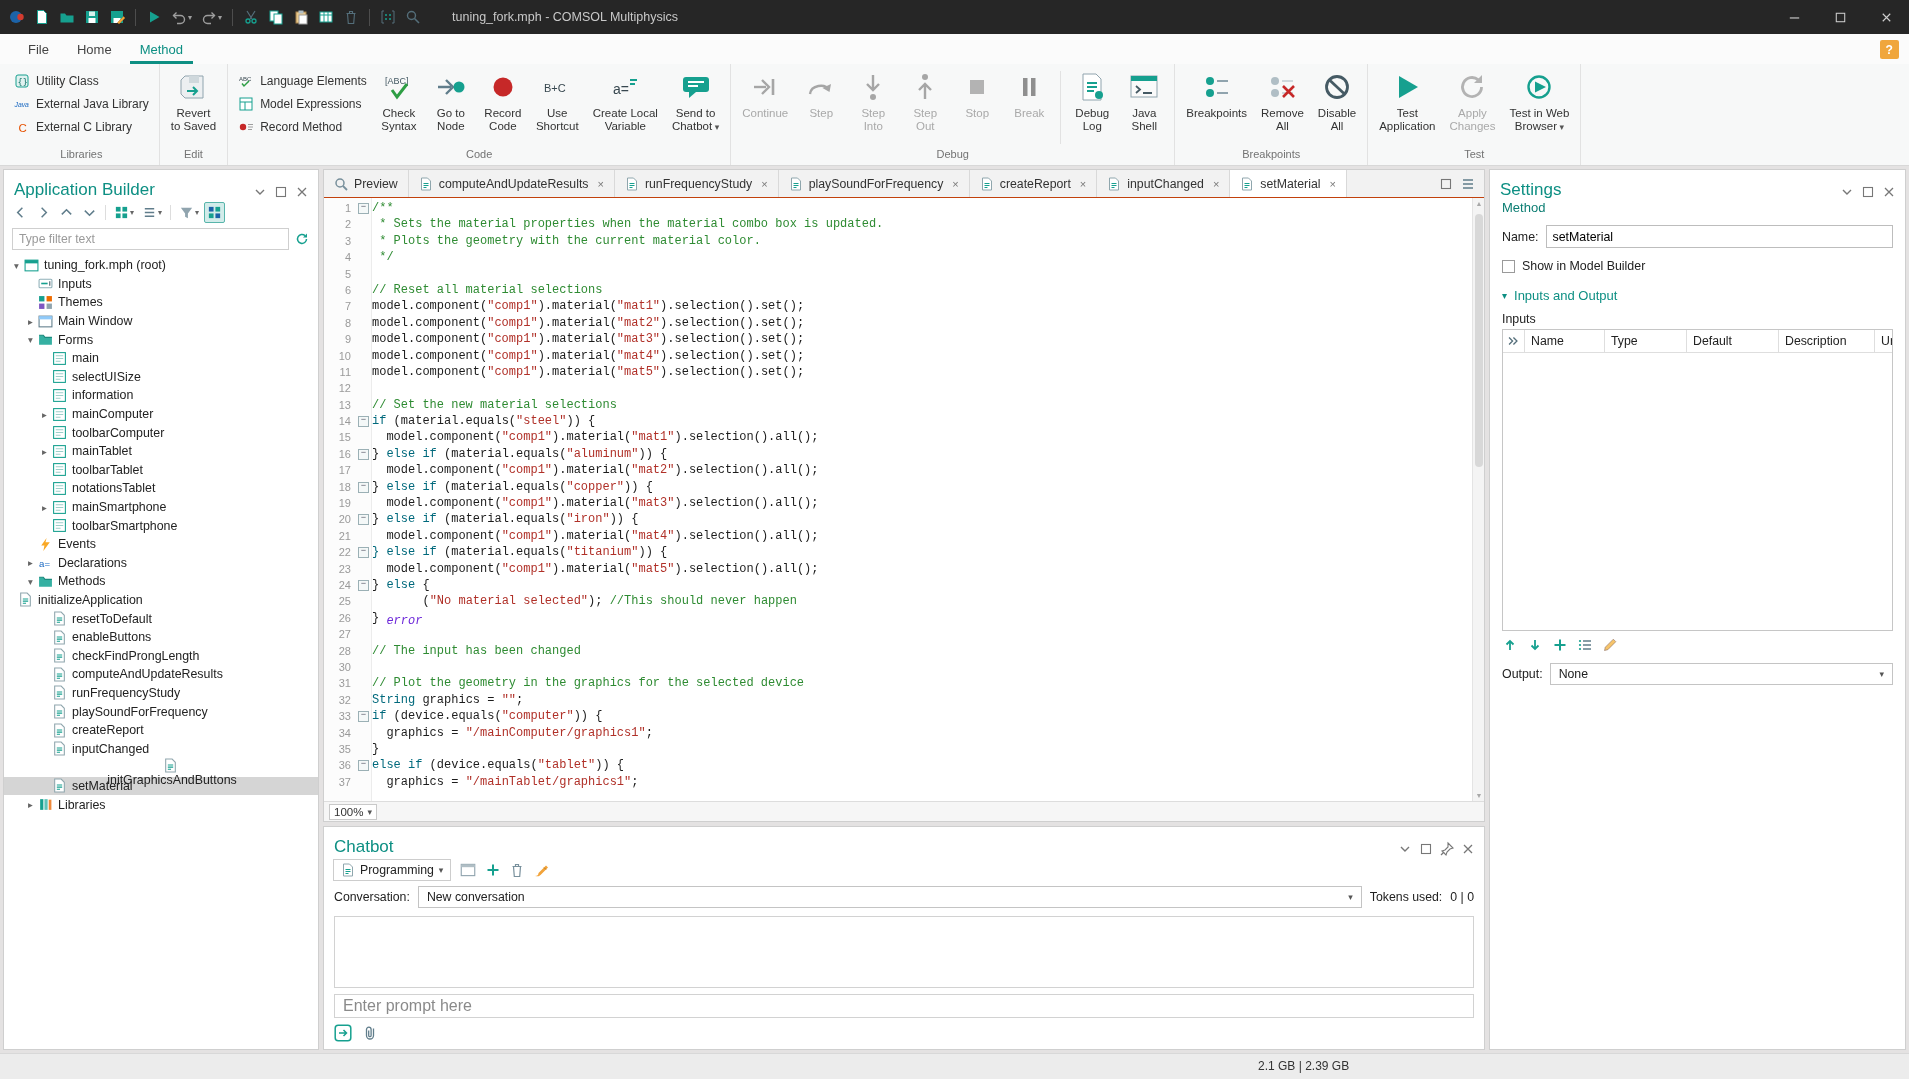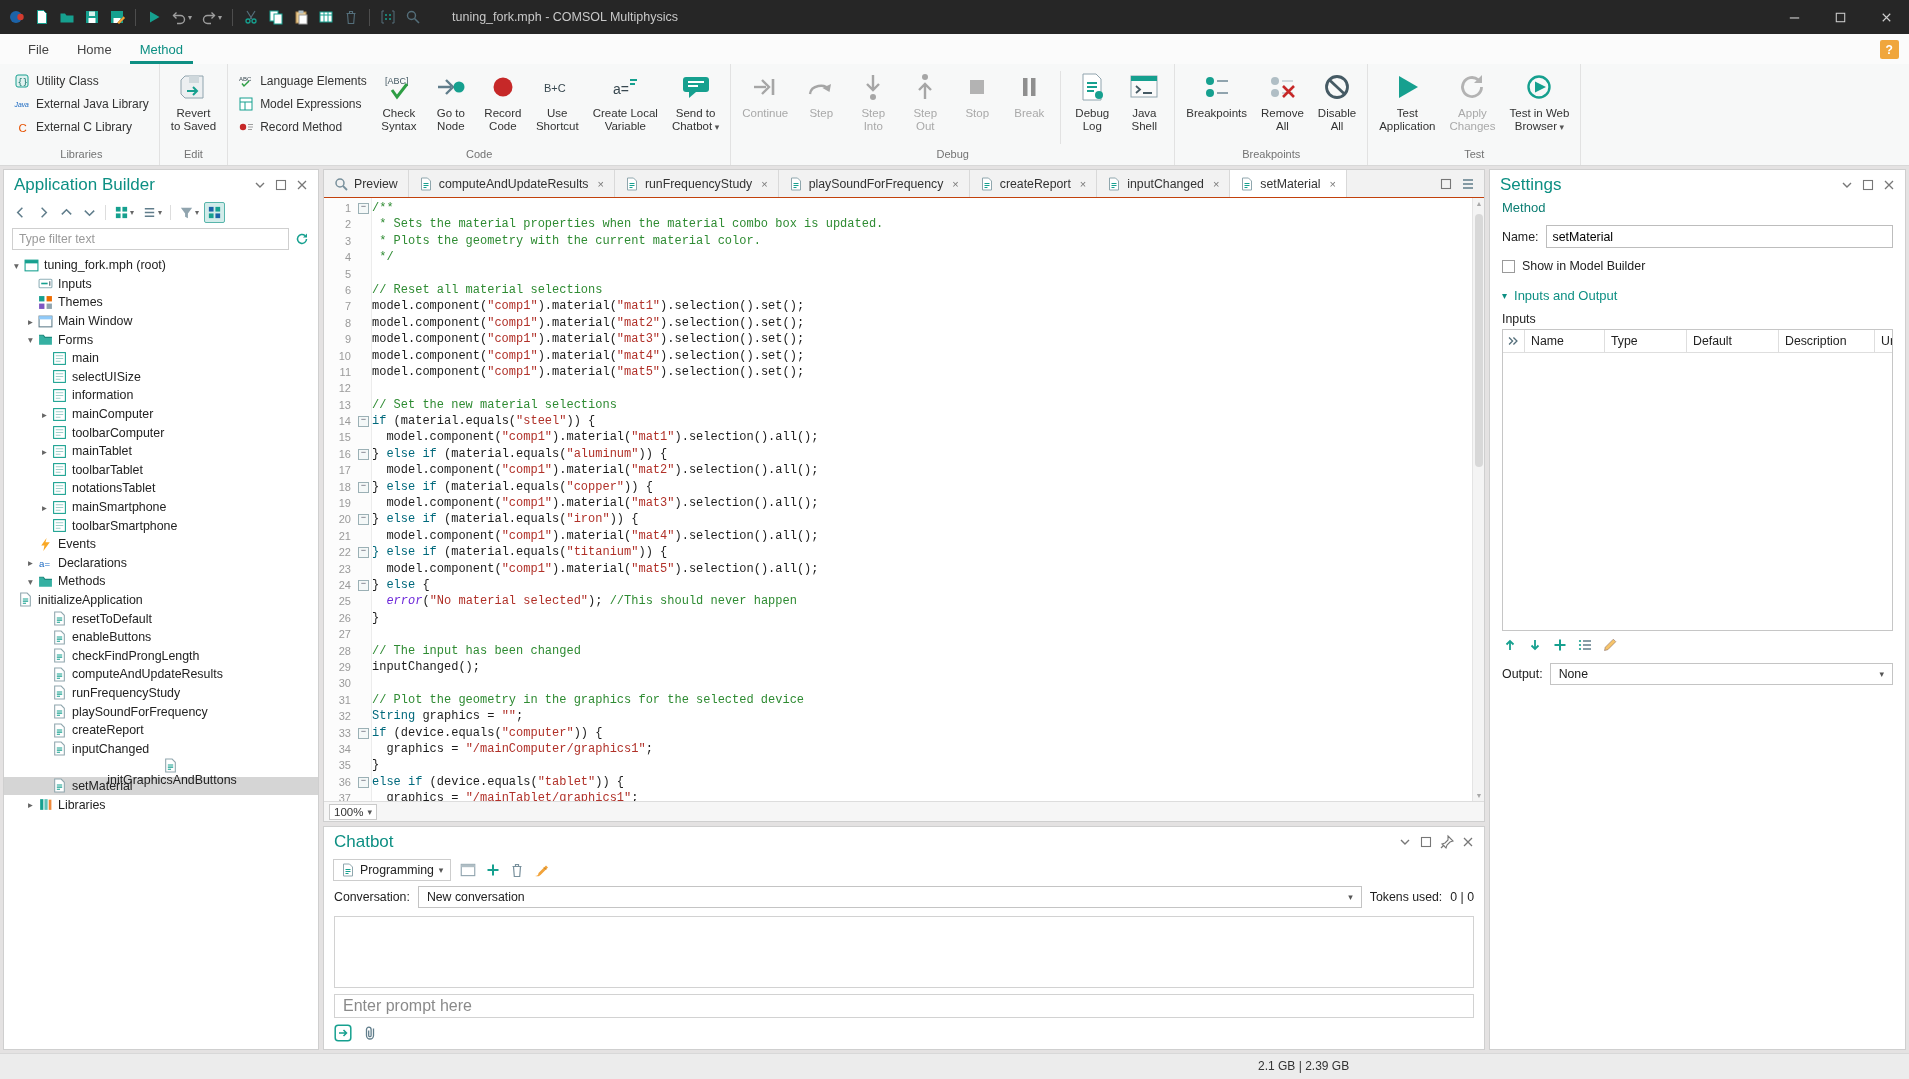--- a/index.html
+++ b/index.html
@@ -44,21 +44,21 @@
   .rb-sep { width:1px; background:#e2e2e2; align-self:stretch; margin:4px 4px; }
   .caret { font-size:9px; color:#555; }
 
   
   .content { flex:1; display:flex; gap:4px; padding:3px; background:#e4e2e2; min-height:0; }
   .panel { background:#fff; border:1px solid #cfcfcf; display:flex; flex-direction:column; min-height:0; }
   .panel.left { width:316px; flex:none; }
   .panel.right { width:417px; flex:none; }
   .center { flex:1; display:flex; flex-direction:column; min-width:0; }
 
-  .phead { height:30px; display:flex; align-items:center; padding:0 8px 0 10px; flex:none; }
+  .phead { height:30px; display:flex; align-items:flex-end; padding:0 8px 0 10px; flex:none; }
   .ptitle { color:#0d8f83; font-size:17px; white-space:nowrap; }
   .ph-icons { margin-left:auto; display:flex; gap:5px; align-items:center; }
   .ph-ic { width:16px; height:16px; }
 
   
   .ab-tools { display:flex; align-items:center; gap:2px; padding:2px 6px; flex:none; }
   .tool-btn { height:21px; display:flex; align-items:center; justify-content:center; padding:0 2px; border:1px solid transparent; border-radius:2px; }
   .tool-btn .ic16 { width:15px; height:15px; }
   .tool-btn.active { background:#d2ecea; border-color:#58b5ab; }
   .tool-caret { font-size:8px; color:#666; margin-left:1px; }
@@ -82,21 +82,21 @@
   .tab-ic { width:14px; height:14px; }
   .ed-tab-close { color:#777; font-size:11px; margin-left:3px; }
   .ed-tabbar-right { margin-left:auto; display:flex; align-items:center; gap:6px; padding:0 8px; }
   .code-area { flex:1; position:relative; overflow:hidden; background:#fff; }
   .code-area::before { content:""; position:absolute; left:0; top:0; bottom:0; width:47px; background:#fcfcfc; border-right:1px solid #ececec; }
   .code-rows { position:relative; padding-top:2px; }
   .crow { display:flex; height:16.4px; line-height:16.4px; white-space:pre; font-family:"Liberation Mono","DejaVu Sans Mono",monospace; font-size:12px; }
   .lnum { width:31px; flex:none; text-align:right; padding-right:4px; color:#9a9a9a; font-size:11px; font-family:"Liberation Sans",sans-serif; }
   .fold { width:17px; flex:none; position:relative; }
   .fold.has::before { content:"−"; position:absolute; left:3px; top:3px; width:9px; height:9px; border:1px solid #9bb0b5; background:#f4f8f8; color:#556; font-size:9px; line-height:7px; text-align:center; }
-  .seg-p { color:#1c1c1c; } .seg-c { color:#2e8b32; } .seg-s { color:#b03028; } .seg-k { color:#00697c; } .seg-i { color:#6d28d9; font-style:italic; }
+  .seg-p { color:#1c1c1c; } .seg-c { color:#2e8b32; } .seg-s { color:#b03028; } .seg-k { color:#00697c; } .seg-i { color:#6d28d9; font-style:italic;margin-top:20px; }
   .vscroll { position:absolute; right:0; top:0; bottom:0; width:12px; background:#f4f4f4; border-left:1px solid #e4e4e4; }
   .vthumb { position:absolute; top:16px; left:1.5px; width:8px; height:42%; background:#d8d8d8; border-radius:4px; }
   .varrow { position:absolute; left:0; width:12px; text-align:center; font-size:7px; color:#a8a8a8; }
   .zoombar { height:20px; background:#f6f6f6; border-top:1px solid #ddd; display:flex; align-items:center; padding:0 5px; font-size:11.5px; color:#333; flex:none; }
   .zoom-select { border:1px solid #c9c9c9; background:#fff; display:flex; align-items:center; gap:4px; height:16px; padding:0 4px; }
 
   
   .chatbot { height:224px; margin-top:4px; background:#fff; border:1px solid #cfcfcf; display:flex; flex-direction:column; flex:none; }
   .cb-tools { display:flex; align-items:center; gap:8px; padding:2px 9px; flex:none; }
   .cb-mode { display:flex; align-items:center; gap:5px; border:1px solid #cdcdcd; background:#fff; height:22px; padding:0 7px; font-size:12.3px; }
@@ -1168,21 +1168,20 @@
               <div class="crow"><span class="lnum">19</span><span class="fold"></span><span class="seg-p">  model.component(</span><span class="seg-s">"comp1"</span><span class="seg-p">).material(</span><span class="seg-s">"mat3"</span><span class="seg-p">).selection().all();</span></div>
               <div class="crow"><span class="lnum">20</span><span class="fold has"></span><span class="seg-p">} </span><span class="seg-k">else</span><span class="seg-p"> </span><span class="seg-k">if</span><span class="seg-p"> (material.equals(</span><span class="seg-s">"iron"</span><span class="seg-p">)) {</span></div>
               <div class="crow"><span class="lnum">21</span><span class="fold"></span><span class="seg-p">  model.component(</span><span class="seg-s">"comp1"</span><span class="seg-p">).material(</span><span class="seg-s">"mat4"</span><span class="seg-p">).selection().all();</span></div>
               <div class="crow"><span class="lnum">22</span><span class="fold has"></span><span class="seg-k">} </span><span class="seg-k">else</span><span class="seg-p"> </span><span class="seg-k">if</span><span class="seg-p"> (material.equals(</span><span class="seg-s">"titanium"</span><span class="seg-p">)) {</span></div>
               <div class="crow"><span class="lnum">23</span><span class="fold"></span><span class="seg-p">  model.component(</span><span class="seg-s">"comp1"</span><span class="seg-p">).material(</span><span class="seg-s">"mat5"</span><span class="seg-p">).selection().all();</span></div>
               <div class="crow"><span class="lnum">24</span><span class="fold has"></span><span class="seg-p">} </span><span class="seg-k">else</span><span class="seg-p"> {</span></div>
               <div class="crow"><span class="lnum">25</span><span class="fold"></span><span class="seg-i">  error</span><span class="seg-p">(</span><span class="seg-s">"No material selected"</span><span class="seg-p">); </span><span class="seg-c">//This should never happen</span></div>
               <div class="crow"><span class="lnum">26</span><span class="fold"></span><span class="seg-p">}</span></div>
               <div class="crow"><span class="lnum">27</span><span class="fold"></span><span class="seg-p"> </span></div>
               <div class="crow"><span class="lnum">28</span><span class="fold"></span><span class="seg-c">// The input has been changed</span></div>
-              <div class="crow"><span class="lnum">29</span><span class="fold"></span><span class="seg-p">inputChanged();</span></div>
               <div class="crow"><span class="lnum">30</span><span class="fold"></span><span class="seg-p"> </span></div>
               <div class="crow"><span class="lnum">31</span><span class="fold"></span><span class="seg-c">// Plot the geometry in the graphics for the selected device</span></div>
               <div class="crow"><span class="lnum">32</span><span class="fold"></span><span class="seg-k">String</span><span class="seg-p"> graphics = </span><span class="seg-s">""</span><span class="seg-p">;</span></div>
               <div class="crow"><span class="lnum">33</span><span class="fold has"></span><span class="seg-k">if</span><span class="seg-p"> (device.equals(</span><span class="seg-s">"computer"</span><span class="seg-p">)) {</span></div>
               <div class="crow"><span class="lnum">34</span><span class="fold"></span><span class="seg-p">  graphics = </span><span class="seg-s">"/mainComputer/graphics1"</span><span class="seg-p">;</span></div>
               <div class="crow"><span class="lnum">35</span><span class="fold"></span><span class="seg-p">}</span></div>
               <div class="crow"><span class="lnum">36</span><span class="fold has"></span><span class="seg-k">else</span><span class="seg-p"> </span><span class="seg-k">if</span><span class="seg-p"> (device.equals(</span><span class="seg-s">"tablet"</span><span class="seg-p">)) {</span></div>
               <div class="crow"><span class="lnum">37</span><span class="fold"></span><span class="seg-p">  graphics = </span><span class="seg-s">"/mainTablet/graphics1"</span><span class="seg-p">;</span></div>
             </div>
           <div class="vscroll">

